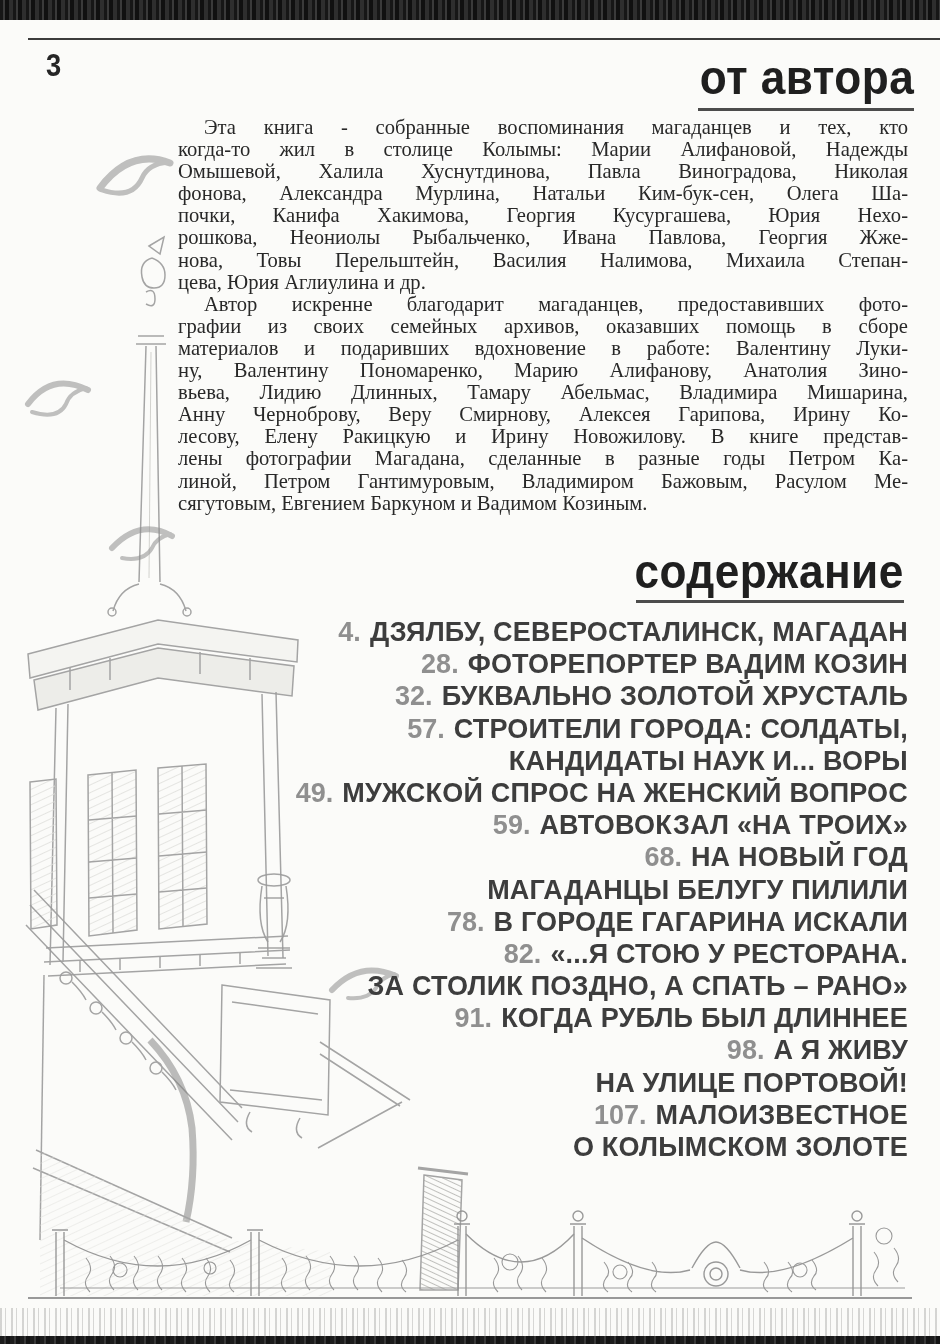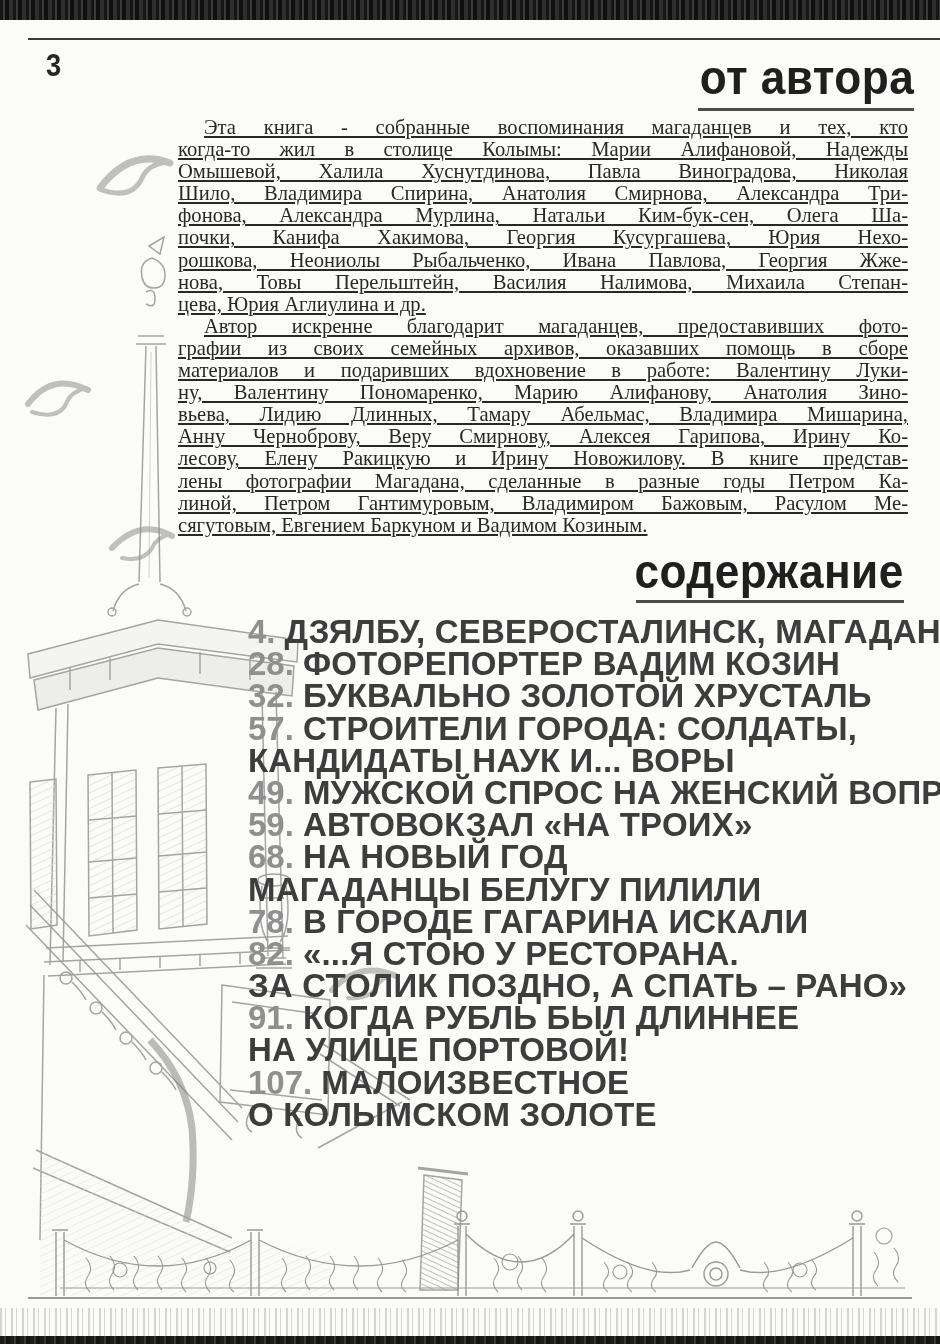--- a/index.html
+++ b/index.html
@@ -36,28 +36,28 @@
   .heading-author{right:26px;top:54px;}
   .heading-toc{right:36px;top:548px;}
   .rule{position:absolute;height:3px;background:#4c4c4c;}
   .rule-author{right:26px;top:108px;width:216px;}
   .rule-toc{right:36px;top:600px;width:268px;}
   
   .body-text{
     position:absolute;left:178px;top:116px;width:730px;
     font-size:20.6px;line-height:22.1px;color:#282828;
   }
-  .pline{text-align:justify;text-align-last:justify;white-space:normal;text-decoration:underline;}
+  .pline{text-align:justify;text-align-last:justify;white-space:normal;}
   .pline.first{text-indent:26px;}
   .pline.last{text-align-last:left;}
   
   .toc-list{
     position:absolute;right:32px;top:616px;width:660px;
-    font-family:"Liberation Sans",sans-serif;font-weight:bold;font-size:33px;line-height:32.2px;
-    text-align:left;white-space:nowrap;
+    font-family:"Liberation Sans",sans-serif;font-weight:bold;font-size:27px;line-height:32.2px;
+    text-align:right;white-space:nowrap;
   }
   .toc-row{height:32.2px;}
   .toc-num{color:#8f8f8f;margin-right:9px;}
   .toc-num:empty{margin-right:0;}
   .toc-text{color:#3d3d3d;letter-spacing:.2px;}
   
   .sketch{position:absolute;left:0;top:0;width:940px;height:1344px;pointer-events:none;}
 </style>
 </head>
 <body>
@@ -192,21 +192,20 @@
 
   <div class="page-number">3</div>
 
   <div class="display-heading heading-author">от автора</div>
   <div class="rule rule-author"></div>
 
   <div class="body-text">
     <div class="pline first">Эта книга - собранные воспоминания магаданцев и тех, кто</div>
     <div class="pline">когда-то жил в столице Колымы: Марии Алифановой, Надежды</div>
     <div class="pline">Омышевой, Халила Хуснутдинова, Павла Виноградова, Николая</div>
-    <div class="pline">Шило, Владимира Спирина, Анатолия Смирнова, Александра Три-</div>
     <div class="pline">фонова, Александра Мурлина, Натальи Ким-бук-сен, Олега Ша-</div>
     <div class="pline">почки, Канифа Хакимова, Георгия Кусургашева, Юрия Нехо-</div>
     <div class="pline">рошкова, Неониолы Рыбальченко, Ивана Павлова, Георгия Жже-</div>
     <div class="pline">нова, Товы Перельштейн, Василия Налимова, Михаила Степан-</div>
     <div class="pline last">цева, Юрия Аглиулина и др.</div>
     <div class="pline first">Автор искренне благодарит магаданцев, предоставивших фото-</div>
     <div class="pline">графии из своих семейных архивов, оказавших помощь в сборе</div>
     <div class="pline">материалов и подаривших вдохновение в работе: Валентину Луки-</div>
     <div class="pline">ну, Валентину Пономаренко, Марию Алифанову, Анатолия Зино-</div>
     <div class="pline">вьева, Лидию Длинных, Тамару Абельмас, Владимира Мишарина,</div>
@@ -227,18 +226,19 @@
     <div class="toc-row"><span class="toc-num">57.</span><span class="toc-text">СТРОИТЕЛИ ГОРОДА: СОЛДАТЫ,</span></div>
     <div class="toc-row"><span class="toc-num"></span><span class="toc-text">КАНДИДАТЫ НАУК И... ВОРЫ</span></div>
     <div class="toc-row"><span class="toc-num">49.</span><span class="toc-text">МУЖСКОЙ СПРОС НА ЖЕНСКИЙ ВОПРОС</span></div>
     <div class="toc-row"><span class="toc-num">59.</span><span class="toc-text">АВТОВОКЗАЛ «НА ТРОИХ»</span></div>
     <div class="toc-row"><span class="toc-num">68.</span><span class="toc-text">НА НОВЫЙ ГОД</span></div>
     <div class="toc-row"><span class="toc-num"></span><span class="toc-text">МАГАДАНЦЫ БЕЛУГУ ПИЛИЛИ</span></div>
     <div class="toc-row"><span class="toc-num">78.</span><span class="toc-text">В ГОРОДЕ ГАГАРИНА ИСКАЛИ</span></div>
     <div class="toc-row"><span class="toc-num">82.</span><span class="toc-text">«...Я СТОЮ У РЕСТОРАНА.</span></div>
     <div class="toc-row"><span class="toc-num"></span><span class="toc-text">ЗА СТОЛИК ПОЗДНО, А СПАТЬ – РАНО»</span></div>
     <div class="toc-row"><span class="toc-num">91.</span><span class="toc-text">КОГДА РУБЛЬ БЫЛ ДЛИННЕЕ</span></div>
+    <div class="toc-row"><span class="toc-num">98.</span><span class="toc-text">А Я ЖИВУ</span></div>
     <div class="toc-row"><span class="toc-num"></span><span class="toc-text">НА УЛИЦЕ ПОРТОВОЙ!</span></div>
     <div class="toc-row"><span class="toc-num">107.</span><span class="toc-text">МАЛОИЗВЕСТНОЕ</span></div>
     <div class="toc-row"><span class="toc-num"></span><span class="toc-text">О КОЛЫМСКОМ ЗОЛОТЕ</span></div>
   </div>
 
 </div>
 
 </body></html>

